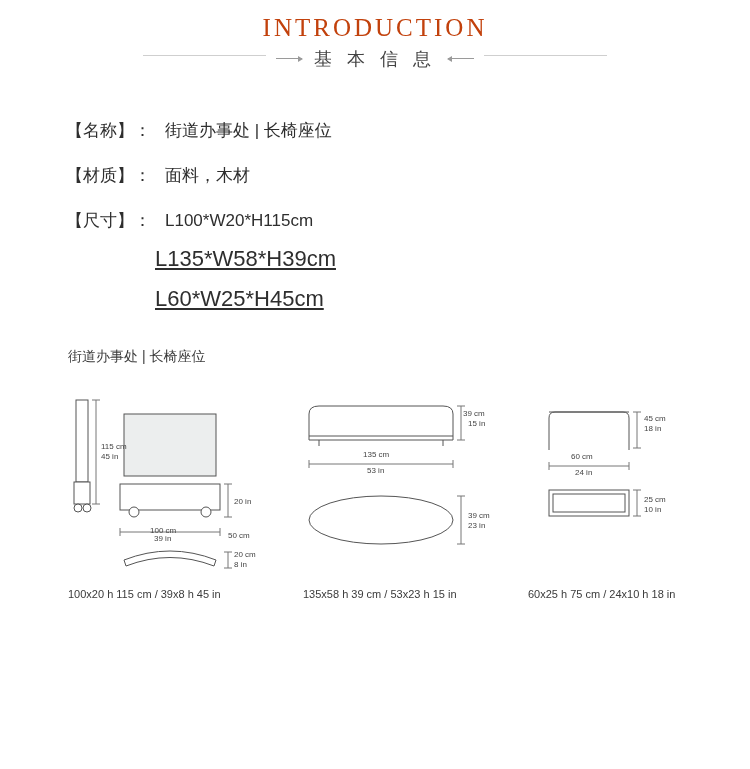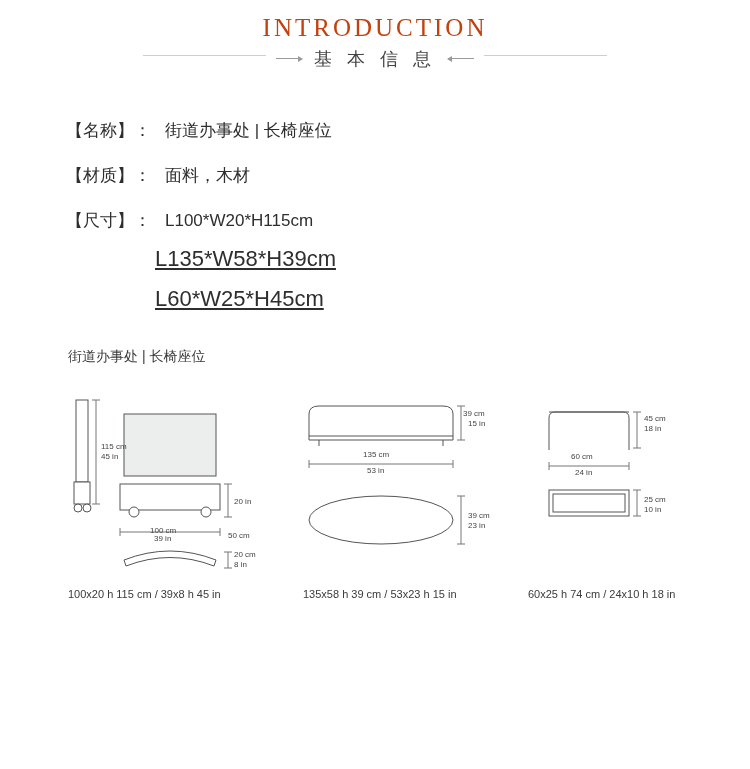--- a/index.html
+++ b/index.html
@@ -312,14 +312,14 @@
     <span class="dim-text" style="left:32px; top:76px;">24 in</span>
 
     <span class="dim-text" style="left:101px; top:103px;">25 cm</span>
     <span class="dim-text" style="left:101px; top:113px;">10 in</span>
   </div>
 </div>
 
 <div class="foot-row">
   <div class="foot-1">100x20 h 115 cm / 39x8 h 45 in</div>
   <div class="foot-2">135x58 h 39 cm / 53x23 h 15 in</div>
-  <div class="foot-3">60x25 h 74 cm / 24x10 h 18 in</div>
+  <div class="foot-3">60x25 h 75 cm / 24x10 h 18 in</div>
 </div>
 
 </body></html>

